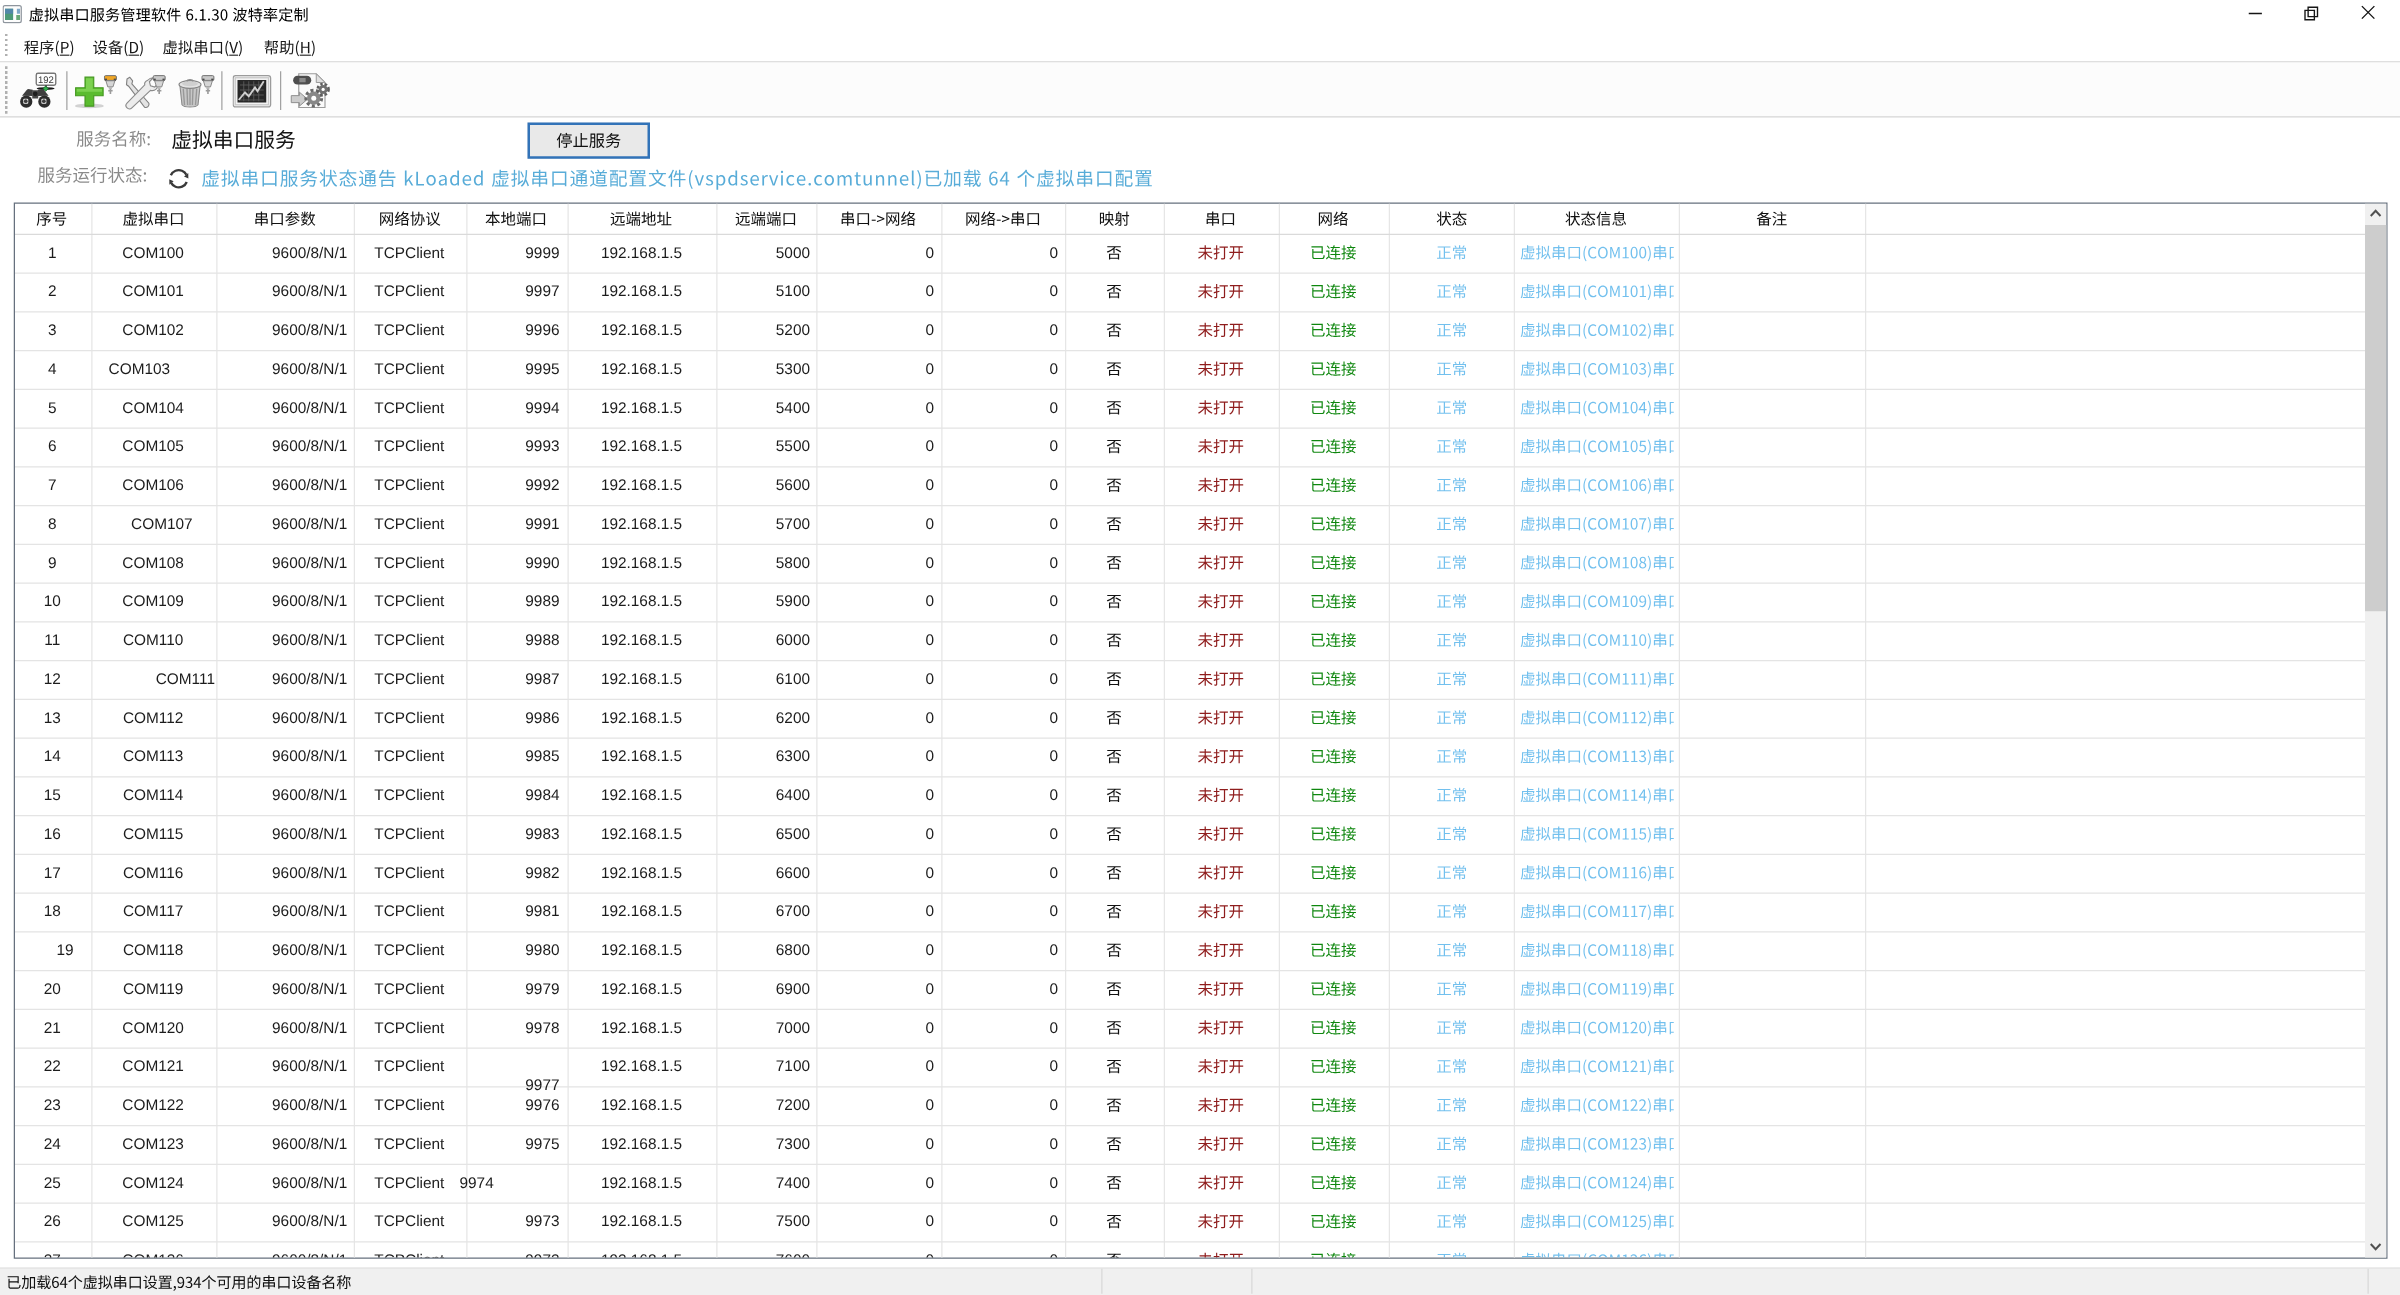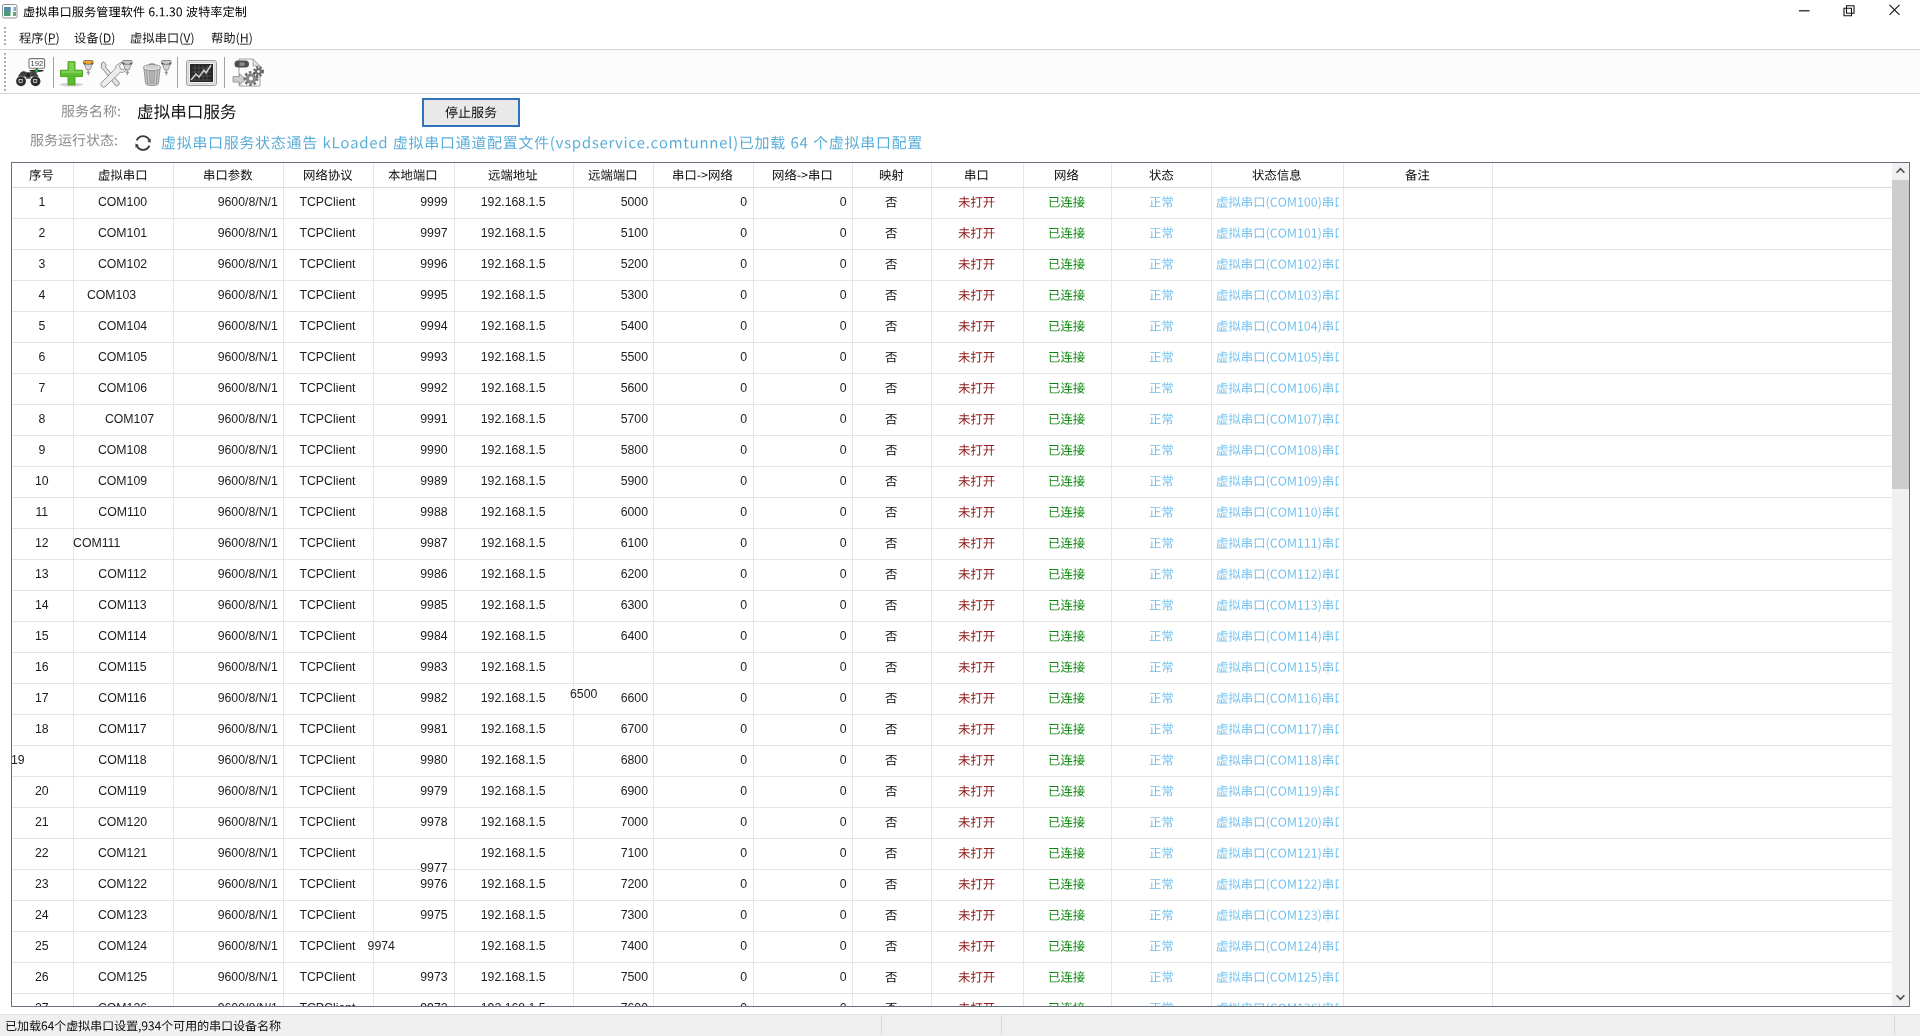--- a/index.html
+++ b/index.html
@@ -1159,21 +1159,21 @@
       <use href="#u0030" x="7640"></use>
       <use href="#u0029" x="8195"></use>
       <use href="#u4E32" x="8533"></use>
       <use href="#u53E3" x="9533"></use>
       <use href="#u5DF2" x="10533"></use>
       <use href="#u521B" x="11533"></use>
       <use href="#u5EFA" x="12533"></use>
     </g>
   </svg>
 <div class="c" style="left:11.8px;top:535.0px;width:60px;text-align:center">12</div>
-<div class="c" style="left:73.0px;top:535.0px;width:99px;text-align:left">COM111</div>
+<div class="c" style="left:73.0px;top:535.0px;width:99px;text-align:right">COM111</div>
 <div class="c" style="left:177.8px;top:535.0px;width:100px;text-align:right">9600/8/N/1</div>
 <div class="c" style="left:283.0px;top:535.0px;width:89px;text-align:center">TCPClient</div>
 <div class="c" style="left:367.6px;top:535.0px;width:80px;text-align:right">9987</div>
 <div class="c" style="left:454.2px;top:535.0px;width:118px;text-align:center">192.168.1.5</div>
 <div class="c" style="left:570.0px;top:535.0px;width:78px;text-align:right">6100</div>
 <div class="c" style="left:687.2px;top:535.0px;width:60px;text-align:right">0</div>
 <div class="c" style="left:786.5px;top:535.0px;width:60px;text-align:right">0</div>
 <svg class="tr" style="left:885.3px;top:534.9px;" width="15" height="17">
     <g transform="translate(0,12.65) scale(0.01240,-0.01240)" fill="#111">
       <use href="#u5426" x="0"></use>
@@ -1384,21 +1384,21 @@
       <use href="#u521B" x="11533"></use>
       <use href="#u5EFA" x="12533"></use>
     </g>
   </svg>
 <div class="c" style="left:11.8px;top:659.0px;width:60px;text-align:center">16</div>
 <div class="c" style="left:73.0px;top:659.0px;width:99px;text-align:center">COM115</div>
 <div class="c" style="left:177.8px;top:659.0px;width:100px;text-align:right">9600/8/N/1</div>
 <div class="c" style="left:283.0px;top:659.0px;width:89px;text-align:center">TCPClient</div>
 <div class="c" style="left:367.6px;top:659.0px;width:80px;text-align:right">9983</div>
 <div class="c" style="left:454.2px;top:659.0px;width:118px;text-align:center">192.168.1.5</div>
-<div class="c" style="left:570.0px;top:686px;width:78px;">6500</div>
+<div class="c" style="left:570.0px;top:659.0px;width:78px;text-align:right">6500</div>
 <div class="c" style="left:687.2px;top:659.0px;width:60px;text-align:right">0</div>
 <div class="c" style="left:786.5px;top:659.0px;width:60px;text-align:right">0</div>
 <svg class="tr" style="left:885.3px;top:658.9px;" width="15" height="17">
     <g transform="translate(0,12.65) scale(0.01240,-0.01240)" fill="#111">
       <use href="#u5426" x="0"></use>
     </g>
   </svg>
 <svg class="tr" style="left:958.1px;top:658.9px;" width="40" height="17">
     <g transform="translate(0,12.65) scale(0.01240,-0.01240)" fill="#8f1d1d">
       <use href="#u672A" x="0"></use>
@@ -1543,21 +1543,21 @@
       <use href="#u0031" x="7085"></use>
       <use href="#u0037" x="7640"></use>
       <use href="#u0029" x="8195"></use>
       <use href="#u4E32" x="8533"></use>
       <use href="#u53E3" x="9533"></use>
       <use href="#u5DF2" x="10533"></use>
       <use href="#u521B" x="11533"></use>
       <use href="#u5EFA" x="12533"></use>
     </g>
   </svg>
-<div class="c" style="left:11px;top:752.0px;width:60px;text-align:left">19</div>
+<div class="c" style="left:22px;top:752.0px;width:60px;text-align:center">19</div>
 <div class="c" style="left:73.0px;top:752.0px;width:99px;text-align:center">COM118</div>
 <div class="c" style="left:177.8px;top:752.0px;width:100px;text-align:right">9600/8/N/1</div>
 <div class="c" style="left:283.0px;top:752.0px;width:89px;text-align:center">TCPClient</div>
 <div class="c" style="left:367.6px;top:752.0px;width:80px;text-align:right">9980</div>
 <div class="c" style="left:454.2px;top:752.0px;width:118px;text-align:center">192.168.1.5</div>
 <div class="c" style="left:570.0px;top:752.0px;width:78px;text-align:right">6800</div>
 <div class="c" style="left:687.2px;top:752.0px;width:60px;text-align:right">0</div>
 <div class="c" style="left:786.5px;top:752.0px;width:60px;text-align:right">0</div>
 <svg class="tr" style="left:885.3px;top:751.9px;" width="15" height="17">
     <g transform="translate(0,12.65) scale(0.01240,-0.01240)" fill="#111">

